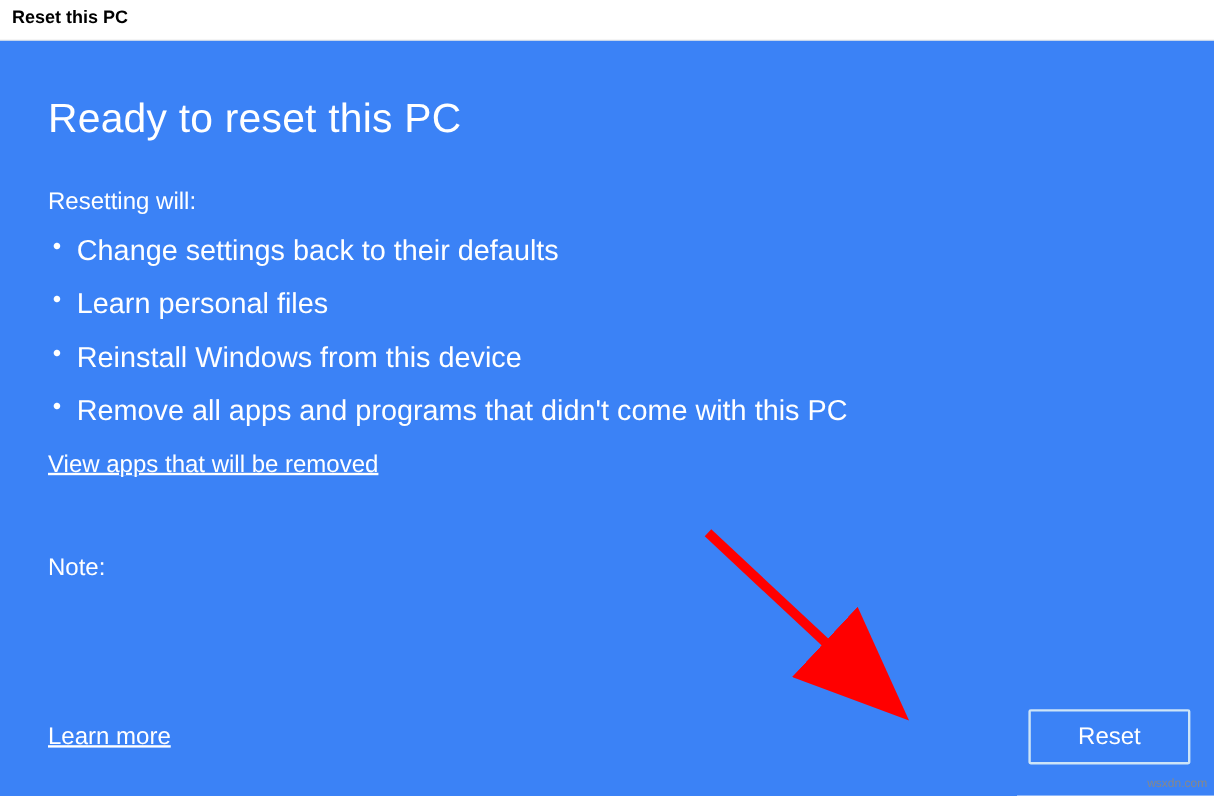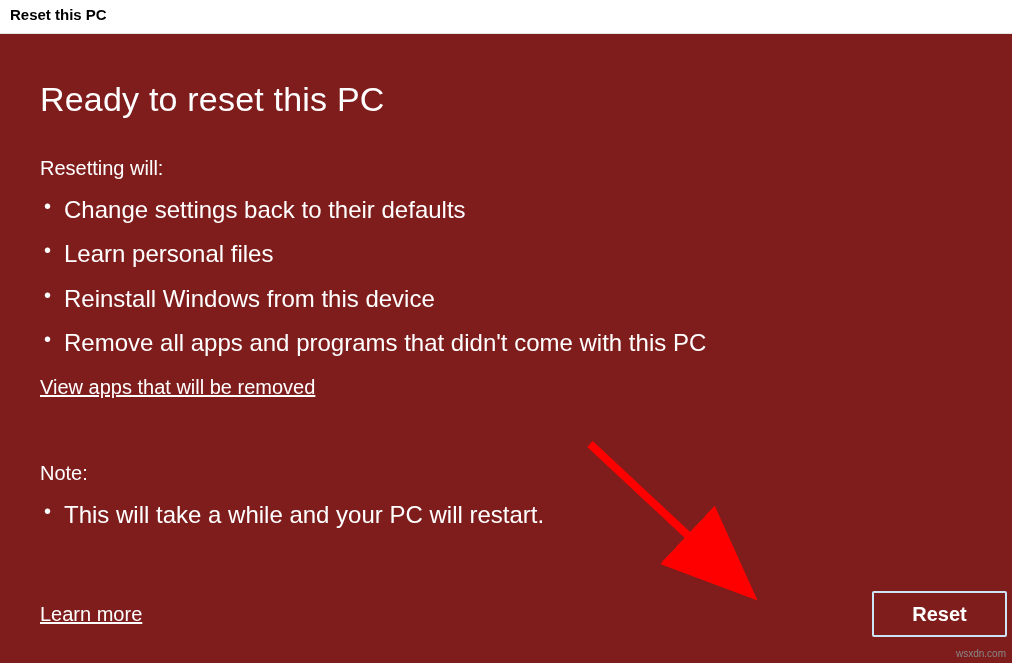--- a/index.html
+++ b/index.html
@@ -18,21 +18,21 @@
     .titlebar {
       background: #fff;
       color: #000;
       padding: 6px 10px 8px 10px;
       font-size: 15px;
       font-weight: 700;
       border-bottom: 1px solid #e5e5e5;
       height: 34px;
     }
     .panel {
-      background: #7f1d1d;
+      background: #3b82f6;
       color: #fff;
       height: 629px;
       padding: 46px 40px 30px 40px;
       position: relative;
     }
     .heading {
       font-size: 34px;
       font-weight: 400;
       margin-bottom: 38px;
       letter-spacing: 0.2px;
@@ -74,35 +74,35 @@
       margin-bottom: 34px;
     }
     .note-block {
       margin-bottom: 30px;
       margin-top: 29px;
     }
     .footer {
       position: absolute;
       bottom: 26px;
       left: 40px;
-      right: 5px;
+      right: 20px;
       display: flex;
       align-items: center;
       justify-content: space-between;
     }
     .buttons {
       display: flex;
       gap: 30px;
     }
     .btn {
       min-width: 135px;
       height: 46px;
       font-size: 20px;
       font-family: inherit;
-      font-weight: 700;
+      font-weight: 400;
       cursor: pointer;
       border: 2px solid #cde4f7;
       background: transparent;
       color: #fff;
       border-radius: 2px;
       text-align: center;
     }
     .btn.primary {
       background: #2b7cd3;
       border: 2px solid #cde4f7;
@@ -143,23 +143,20 @@
       <li>Learn personal files</li>
       <li>Reinstall Windows from this device</li>
       <li>Remove all apps and programs that didn't come with this PC</li>
     </ul>
   </div>
 
   <a class="link view-apps-link">View apps that will be removed</a>
 
   <div class="note-block">
     <div class="section-label">Note:</div>
-    <ul class="bullets">
-      <li>This will take a while and your PC will restart.</li>
-    </ul>
   </div>
 
   <svg class="annotation-arrow" width="220" height="200" viewBox="0 0 220 200">
     <defs>
       <marker id="arrowhead" markerWidth="12" markerHeight="10" refX="9" refY="5" orient="auto">
         <polygon points="0 0, 12 5, 0 10" fill="#FF0000"></polygon>
       </marker>
     </defs>
     <line x1="20" y1="20" x2="170" y2="160" stroke="#FF0000" stroke-width="8" marker-end="url(#arrowhead)"></line>
   </svg>

